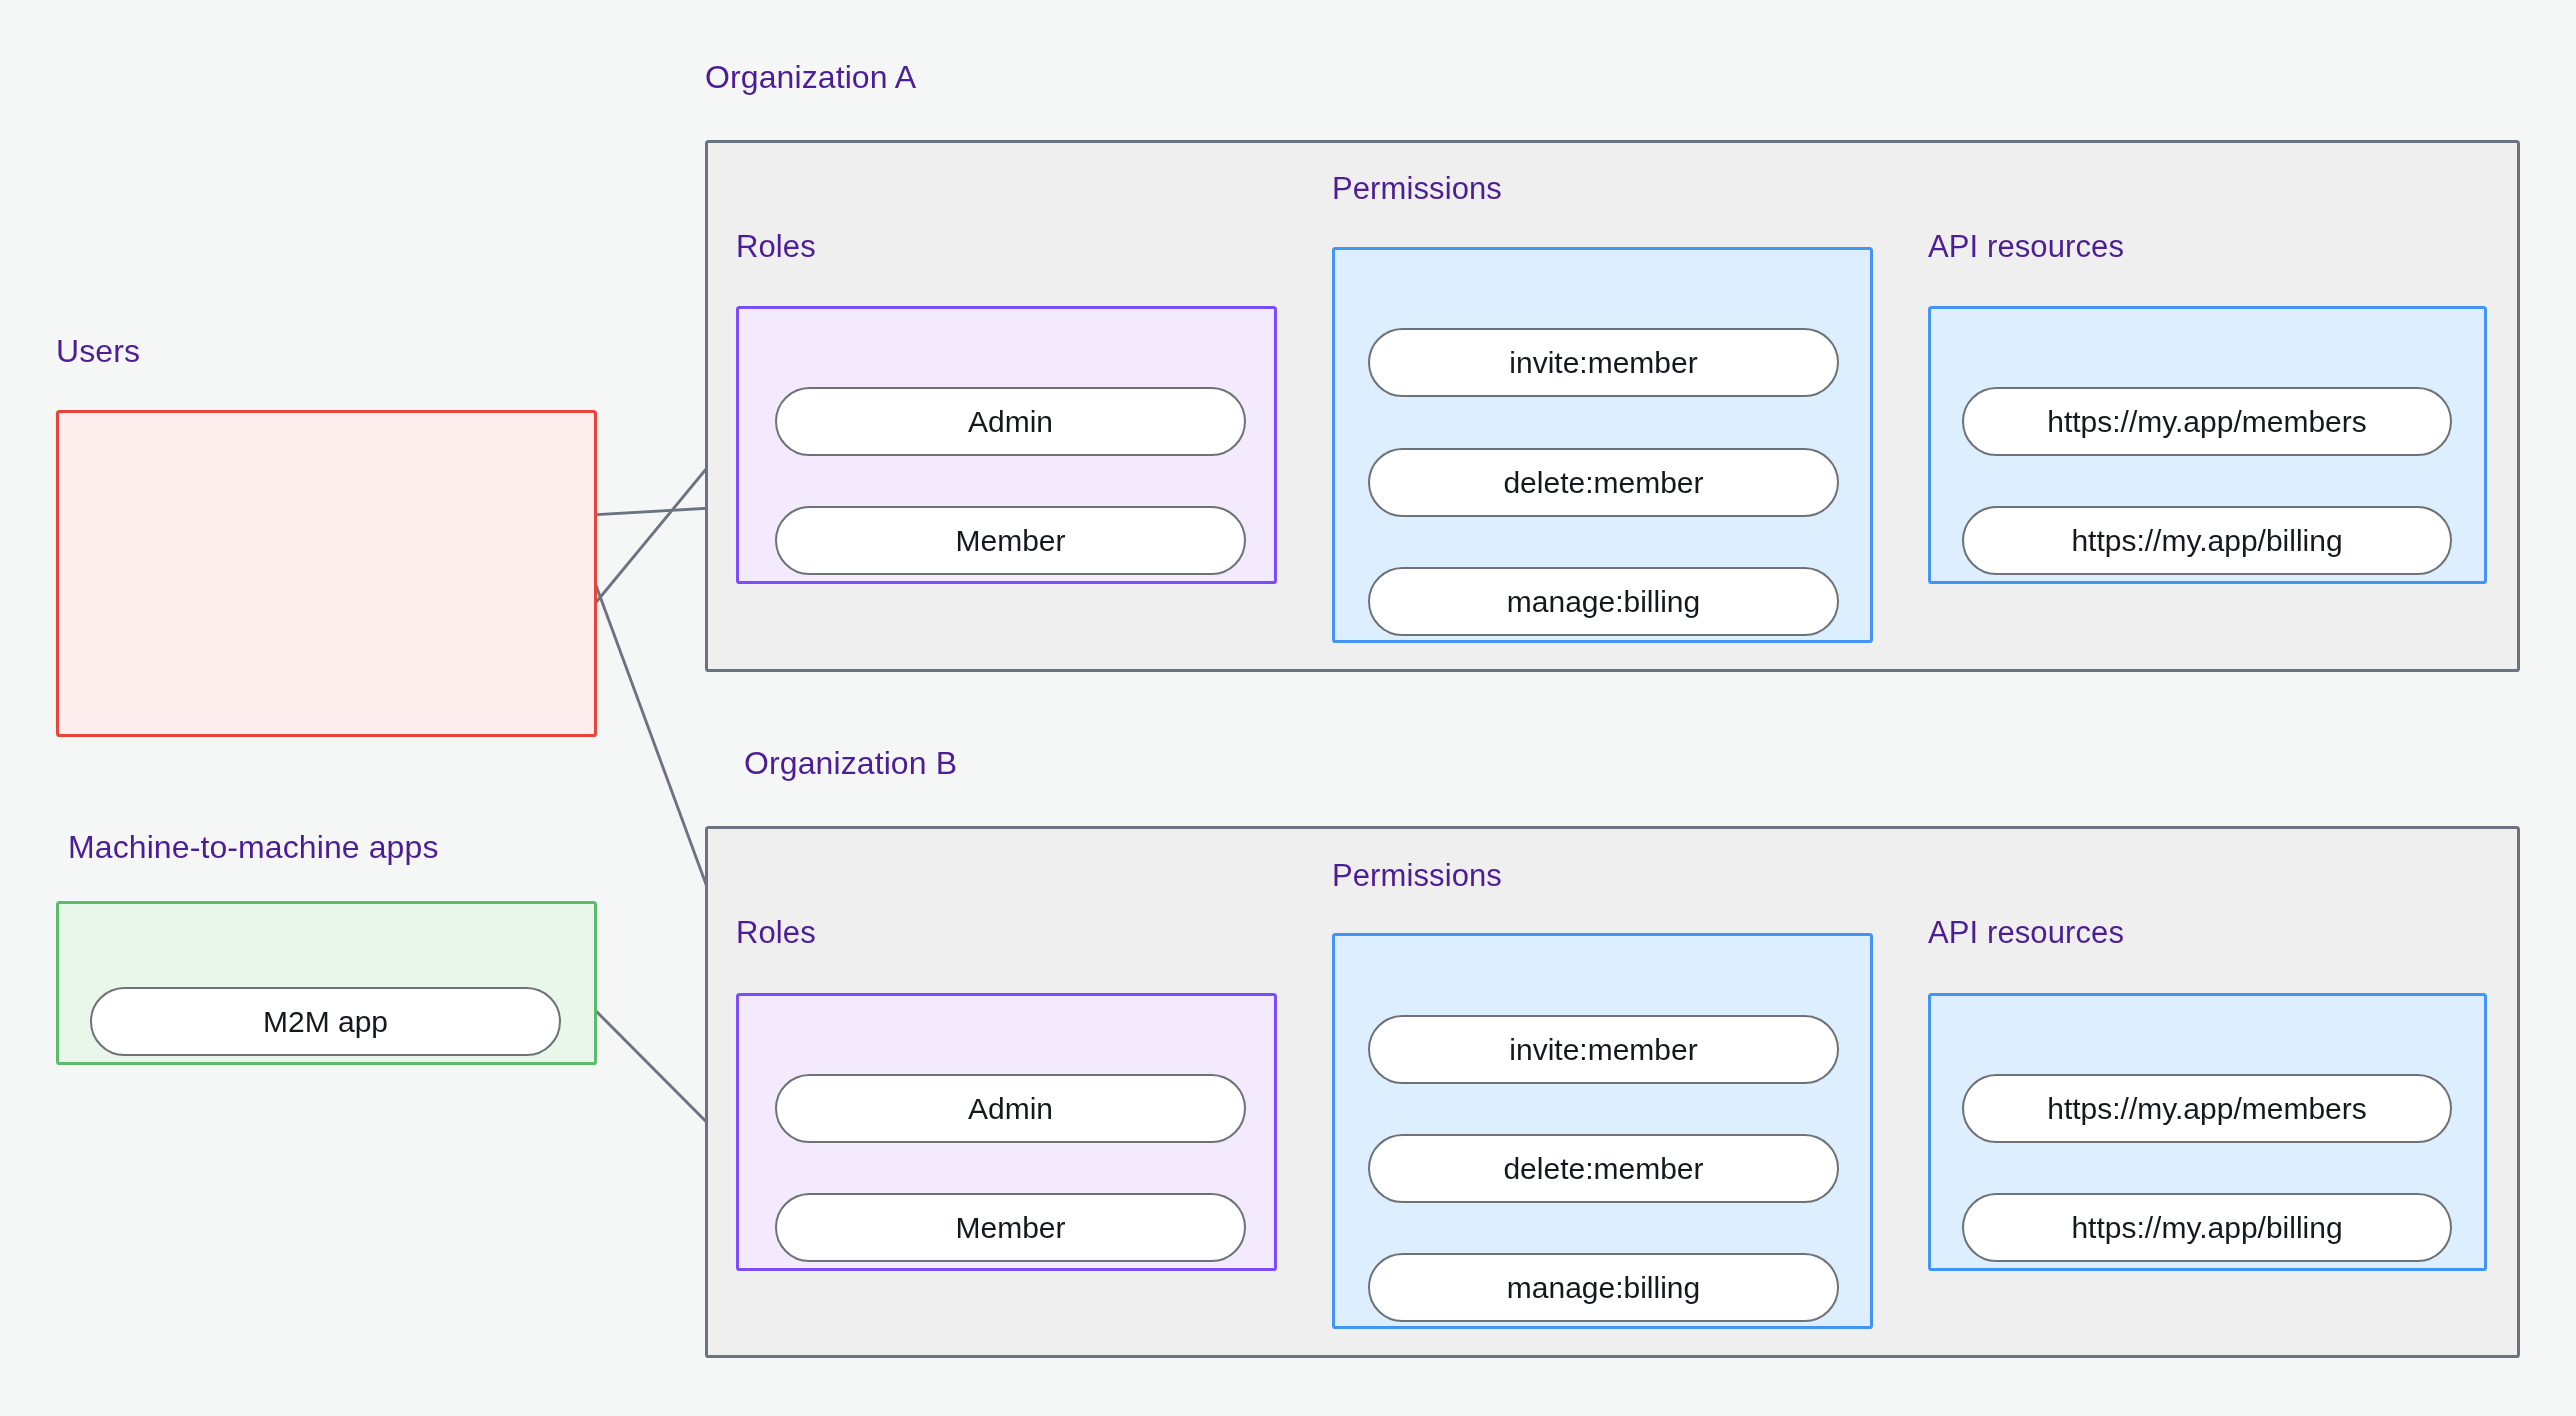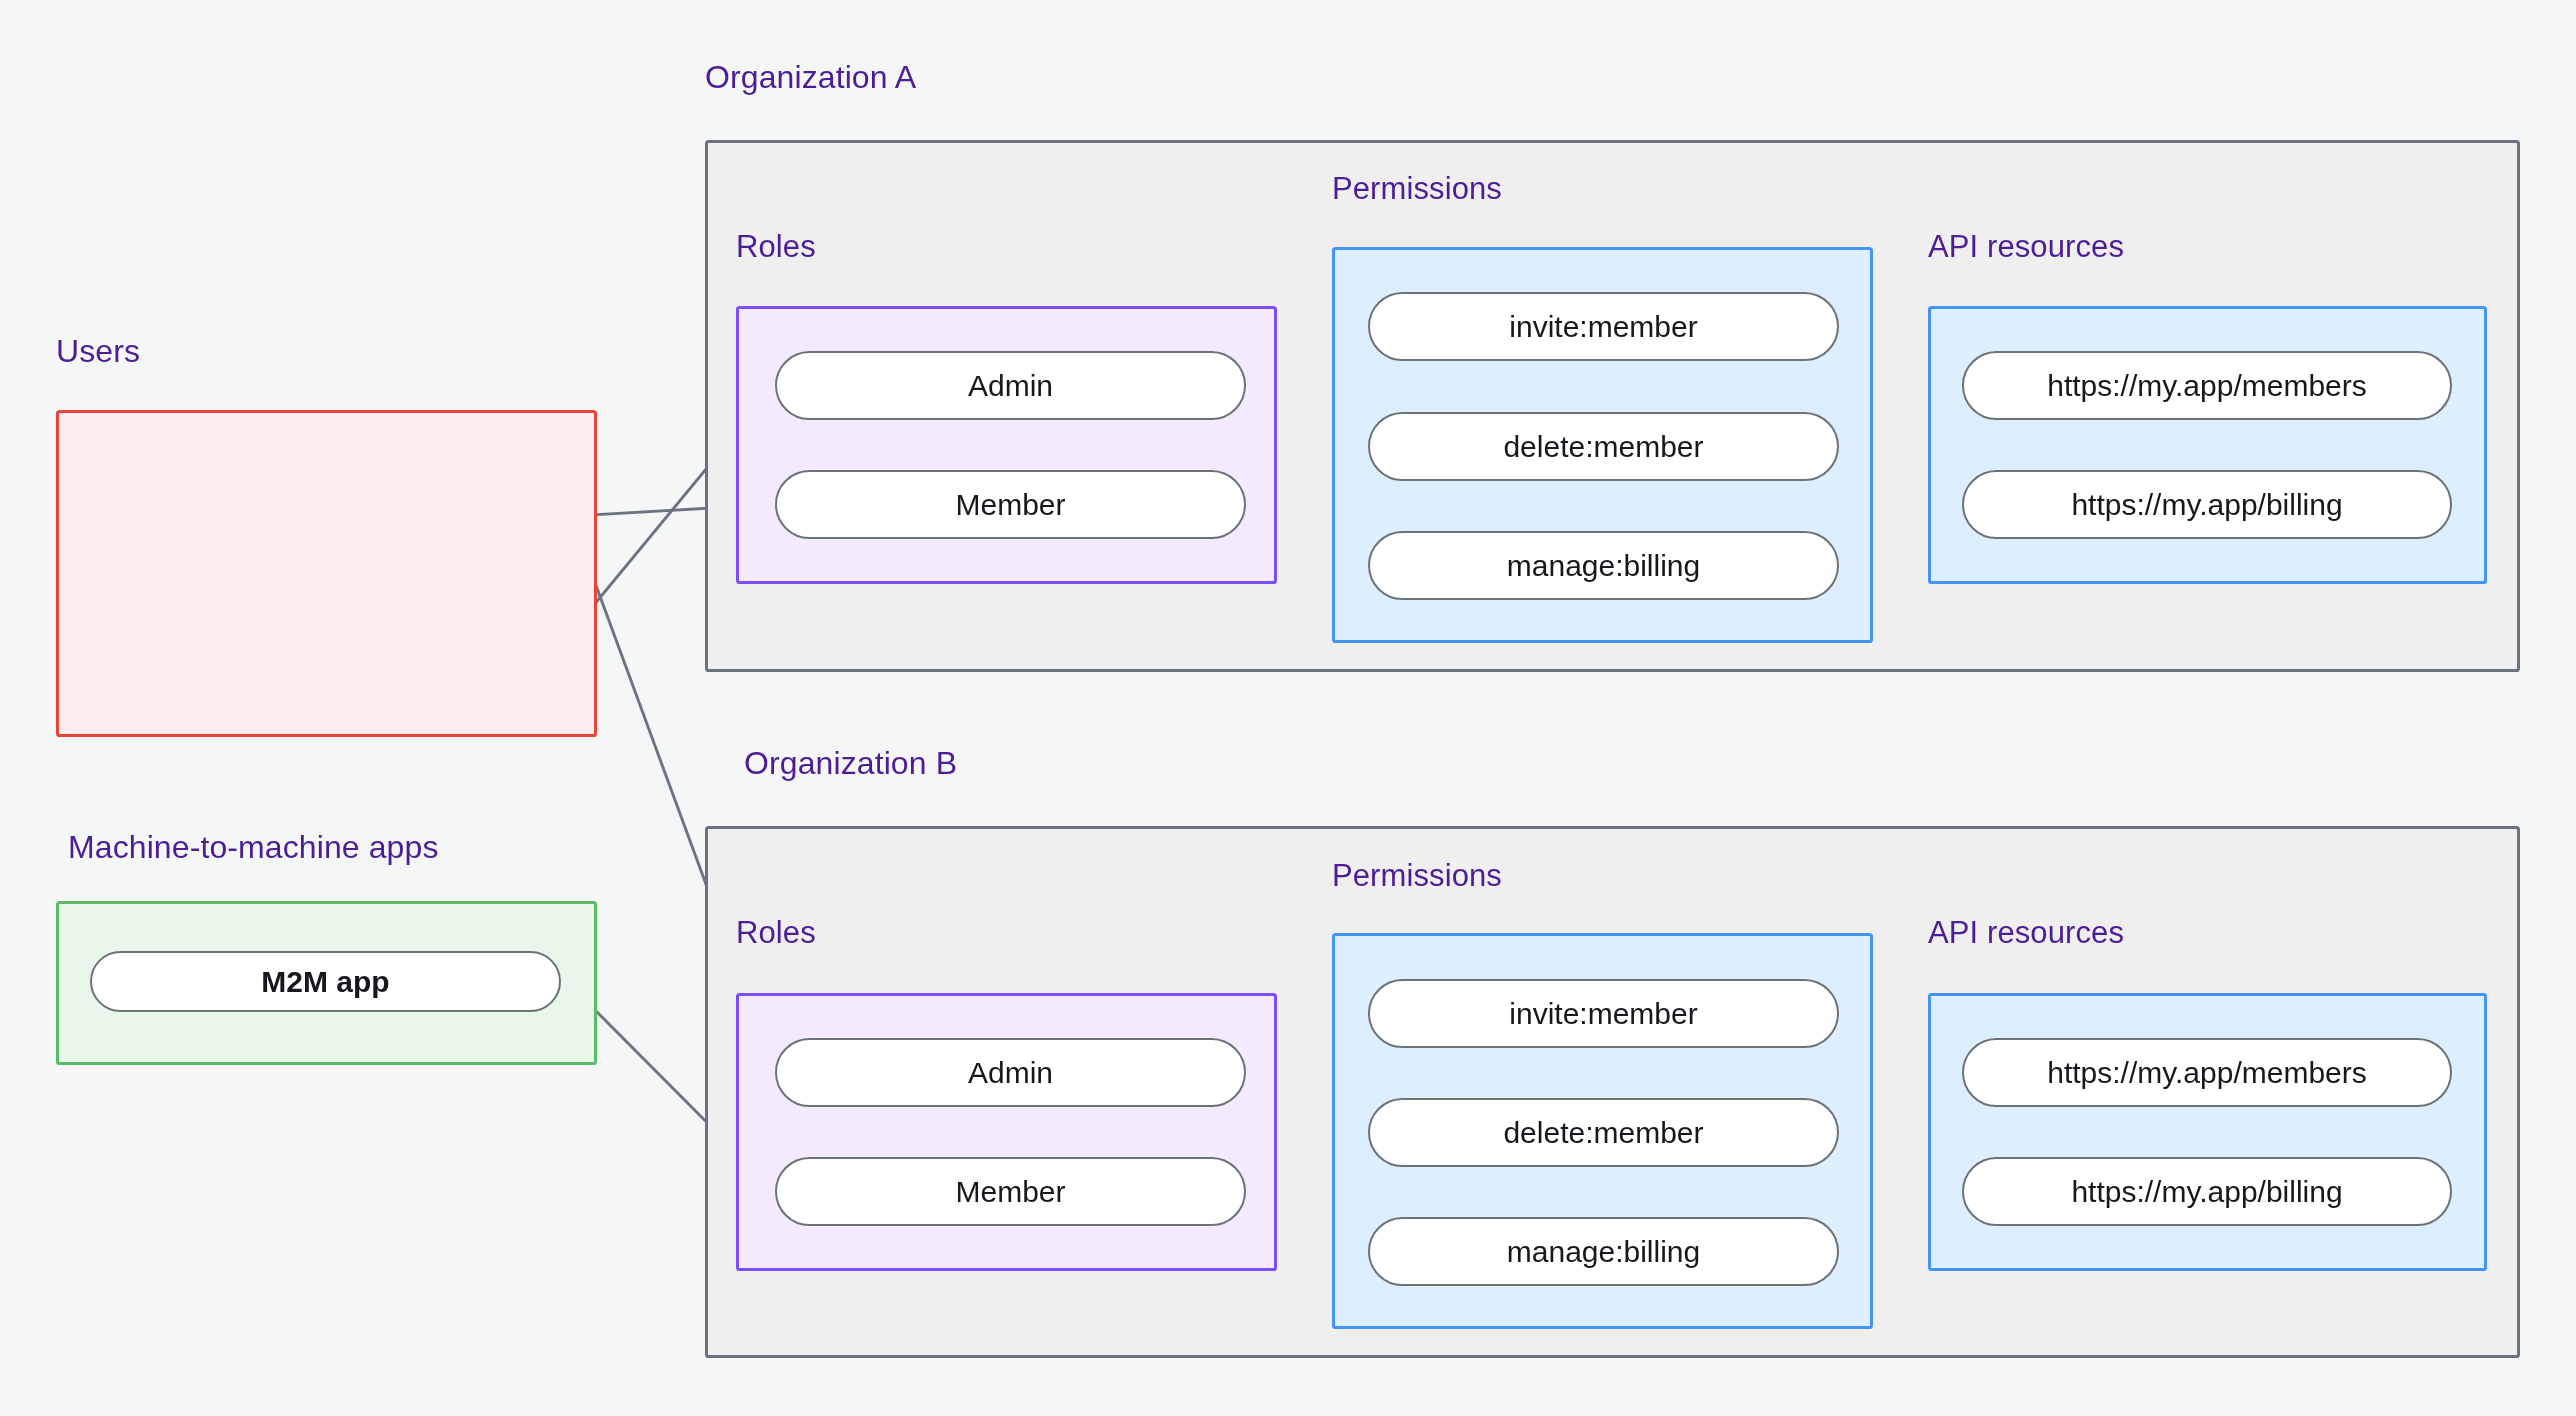--- a/index.html
+++ b/index.html
@@ -31,21 +31,21 @@
   .m2m-box{background:#e9f6ea;border:3.6px solid #5cbb6a;}
   .roles-box{background:#f3ebfd;border:3.6px solid #7b4dfd;}
   .perm-box{background:#ddeeff;border:3.6px solid #4294f7;}
   .api-box{background:#ddeeff;border:3.6px solid #4294f7;}
 
   
   .pill{
     position:absolute;z-index:4;box-sizing:border-box;
     background:#ffffff;border:2.7px solid #6d7276;border-radius:900px;
     display:flex;align-items:center;justify-content:center;
-    font-size:30px;color:#15181c;white-space:nowrap;
+    font-size:30px;color:#15181c;white-space:nowrap;margin-top:36px;
   }
 </style>
 </head>
 <body>
 
 <div class="canvas">
 
   <svg class="links" viewBox="0 0 2859 1572">
 
     <line x1="633" y1="703" x2="860" y2="428"></line>
@@ -90,21 +90,21 @@
 
   <div class="caption" style="left:56px;top:333px;">Users</div>
 
   <div class="groupbox users-box" style="left:56px;top:410px;width:541px;height:327px;"></div>
 
 
   <div class="caption" style="left:68px;top:829px;text-align:right;">Machine-to-machine apps</div>
 
   <div class="groupbox m2m-box" style="left:56px;top:901px;width:541px;height:164px;"></div>
 
-  <div class="pill" style="left:90px;top:951px;width:471px;height:61px;font-weight:bold;">M2M app</div>
+  <div class="pill" style="left:90px;top:951px;width:471px;height:69px;">M2M app</div>
 
   <div class="caption" style="left:705px;top:59px;">Organization A</div>
 
   <div class="groupbox org-box" style="left:705px;top:140px;width:1815px;height:532px;"></div>
 
   <div class="caption" style="left:736px;top:229px;font-size:31px;">Roles</div>
   <div class="groupbox roles-box" style="left:736px;top:306px;width:541px;height:278px;"></div>
   <div class="pill" style="left:775px;top:351px;width:471px;height:69px;">Admin</div>
   <div class="pill" style="left:775px;top:470px;width:471px;height:69px;">Member</div>
 

